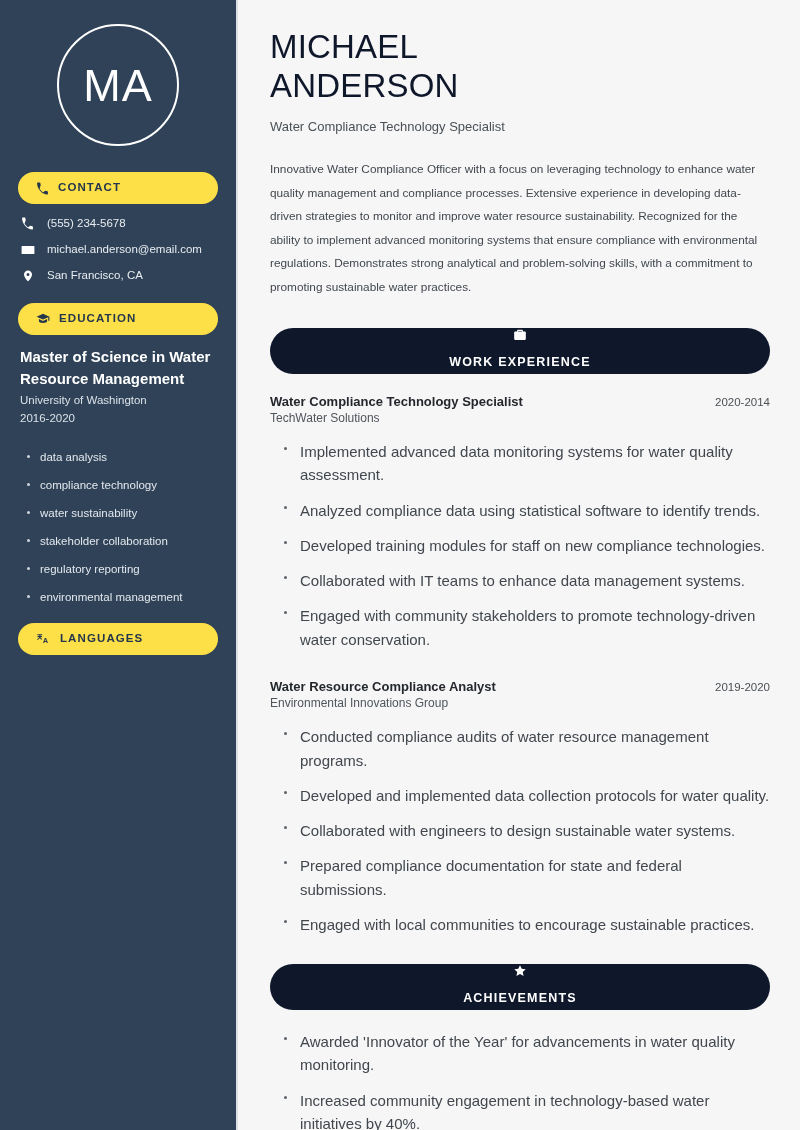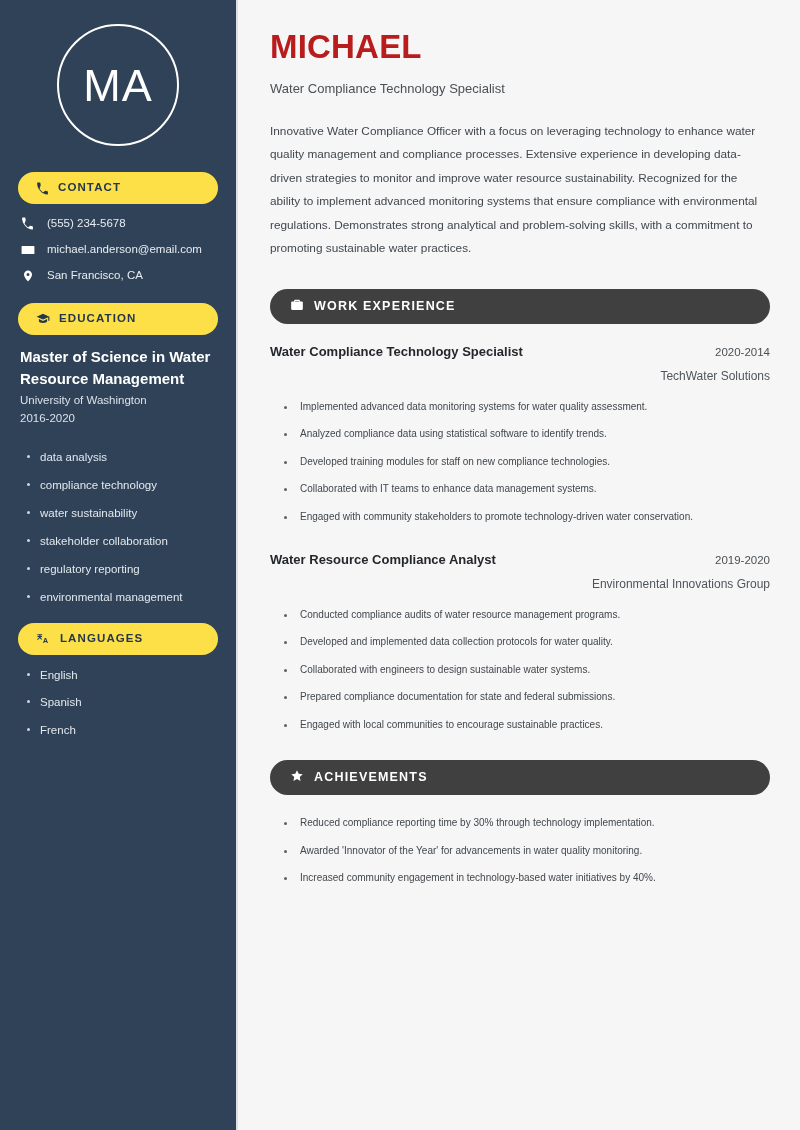--- a/index.html
+++ b/index.html
@@ -142,22 +142,22 @@
 
   
   .main {
     flex: 1;
     background: #f6f6f7;
     box-sizing: border-box;
     padding: 28px 30px 0 32px;
   }
   .name {
     font-size: 33px;
-    font-weight: 700;
-    color: #b91c1c;
+    font-weight: 400;
+    color: #0f172a;
     line-height: 1.17;
     letter-spacing: 0.2px;
     margin: 0;
     text-transform: uppercase;
   }
   .headline {
     font-size: 13px;
     color: #4a5055;
     margin-top: 14px;
     line-height: 1.3;
@@ -165,31 +165,32 @@
   .summary {
     font-size: 11.8px;
     color: #41474d;
     line-height: 2.0;
     margin-top: 22px;
     margin-bottom: 0;
     max-width: 505px;
   }
 
   .section-bar {
-    background: #404040;
+    background: #0f172a;
     color: #ffffff;
     border-radius: 999px;
-    height: 35px;
+    height: 46px;
     display: flex;
     align-items: center;
     gap: 10px;
     padding: 0 20px;
     box-sizing: border-box;
     margin-top: 28px;
     margin-bottom: 20px;
+    flex-direction: column;
   }
   .section-bar .sec-label {
     font-size: 12.5px;
     font-weight: 700;
     letter-spacing: 1.2px;
     text-transform: uppercase;
     line-height: 1;
   }
 
   .job { margin-bottom: 6px; }
@@ -207,34 +208,32 @@
   }
   .job-dates {
     font-size: 11.5px;
     color: #4a5055;
     white-space: nowrap;
     line-height: 1.3;
   }
   .job-company {
     font-size: 12px;
     color: #4f555b;
-    margin-top: 8px;
     line-height: 1.3;
-    text-align: right;
   }
 
   .bullets {
     list-style: none;
     margin: 14px 0 0 0;
     padding: 0 0 0 14px;
   }
   .bullets li {
     position: relative;
     padding-left: 16px;
-    font-size: 10px;
+    font-size: 15px;
     color: #41474d;
     line-height: 1.55;
     margin-bottom: 12px;
     max-width: 470px;
   }
   .bullets li::before {
     content: "";
     position: absolute;
     left: 0;
     top: 7px;
@@ -325,32 +324,28 @@
       <span>
         <svg width="15" height="14" viewBox="0 0 24 24" fill="#23364b">
           <path d="M1.5 4h8.2v1.7H6.8v1.1h2.6v1.6H6.6c.5 1.4 1.6 2.6 3.1 3.4l-.9 1.5c-1.4-.8-2.5-1.8-3.2-3-.7 1.3-1.9 2.4-3.6 3.2l-.9-1.5C2.9 11.2 4 10 4.5 8.4H1.6V6.8h3.3V5.7H1.5V4z"></path>
           <path d="M16.4 10.3h-2.1l-3.1 8.5h1.9l.6-1.8h3.4l.6 1.8h1.9l-3.2-8.5zm-2.2 5.2l1.1-3.3 1.1 3.3h-2.2z"></path>
           <path d="M13.6 3.2l1.7-.6 1.1 2.9h3.1v1.8h-2.4l1.6 4.2-1.7.6-1.9-5.1-1.5 1.9-1.4-1.1 1.8-2.2-.4-2.4z" opacity="0"></path>
         </svg>
       </span>
       <span class="pill-label">LANGUAGES</span>
     </div>
 
-    <ul class="side-list">
-      <li>English</li>
-      <li>Spanish</li>
-      <li>French</li>
-    </ul>
 
   </aside>
 
   <main class="main">
 
     <h1 class="name">
       <span>MICHAEL</span><br>
+      <span>ANDERSON</span>
     </h1>
 
     <div class="headline">Water Compliance Technology Specialist</div>
 
     <p class="summary">Innovative Water Compliance Officer with a focus on leveraging technology to enhance water quality management and compliance processes. Extensive experience in developing data-driven strategies to monitor and improve water resource sustainability. Recognized for the ability to implement advanced monitoring systems that ensure compliance with environmental regulations. Demonstrates strong analytical and problem-solving skills, with a commitment to promoting sustainable water practices.</p>
 
     <div class="section-bar">
       <span>
         <svg width="14" height="14" viewBox="0 0 24 24" fill="#ffffff">
           <path d="M9 3h6c1.1 0 2 .9 2 2v1h3.5c.8 0 1.5.7 1.5 1.5V19c0 .8-.7 1.5-1.5 1.5h-17C2.7 20.5 2 19.8 2 19V7.5C2 6.7 2.7 6 3.5 6H7V5c0-1.1.9-2 2-2zm6.3 3V5.2H8.7V6h6.6z"></path>
@@ -394,20 +389,19 @@
     <div class="section-bar">
       <span>
         <svg width="14" height="14" viewBox="0 0 24 24" fill="#ffffff">
           <path d="M12 2l2.9 6.3 6.9.8-5.1 4.7 1.4 6.8L12 17.3 5.9 20.6l1.4-6.8L2.2 9.1l6.9-.8L12 2z"></path>
         </svg>
       </span>
       <span class="sec-label">ACHIEVEMENTS</span>
     </div>
 
     <ul class="bullets">
-      <li>Reduced compliance reporting time by 30% through technology implementation.</li>
       <li>Awarded 'Innovator of the Year' for advancements in water quality monitoring.</li>
       <li>Increased community engagement in technology-based water initiatives by 40%.</li>
     </ul>
 
   </main>
 
 </div>
 
 </body></html>

